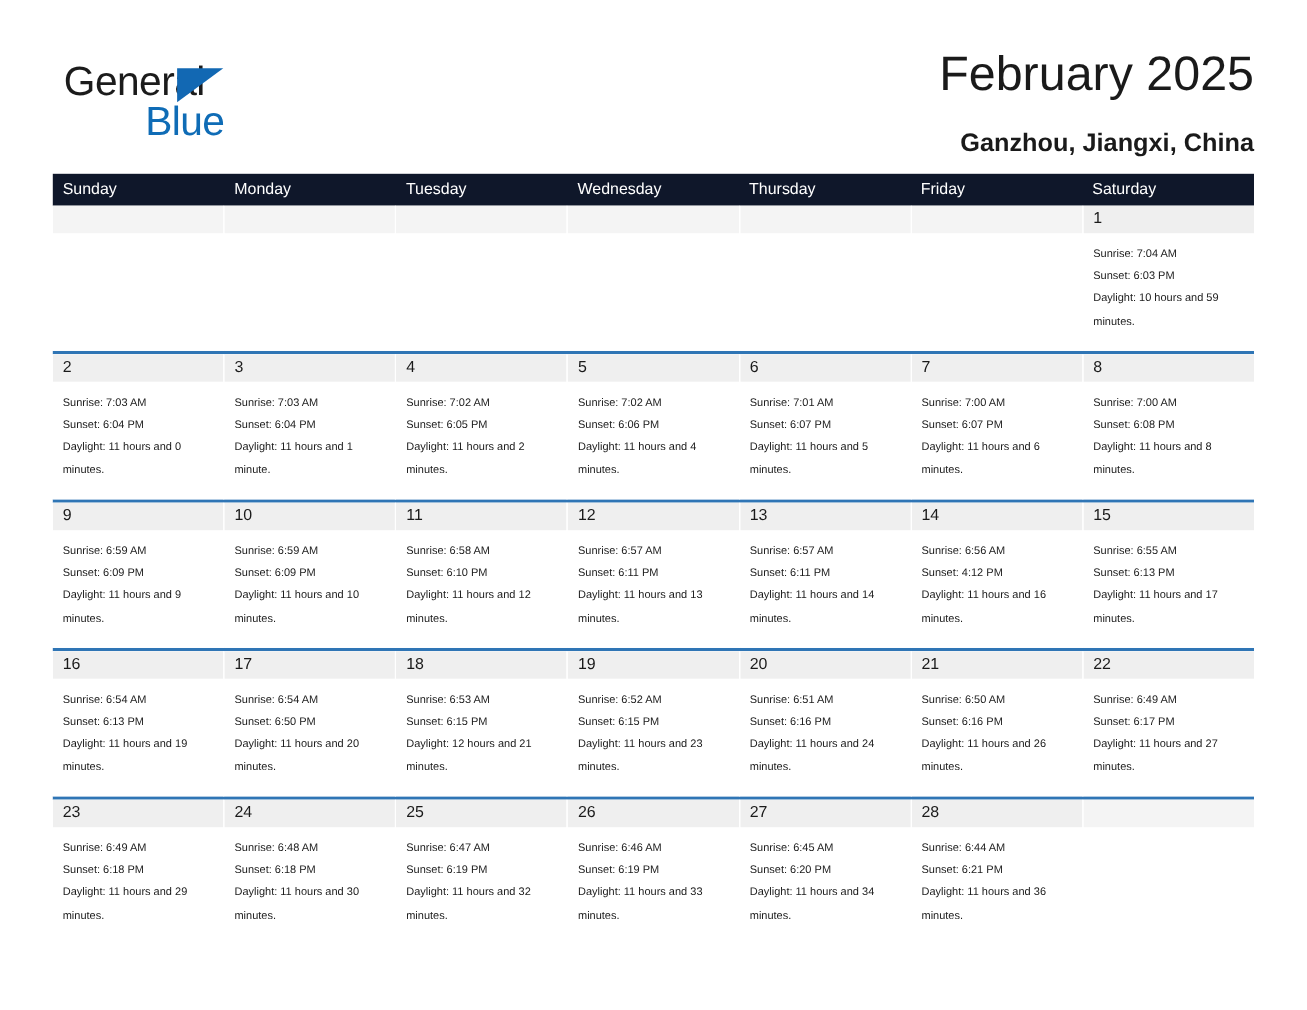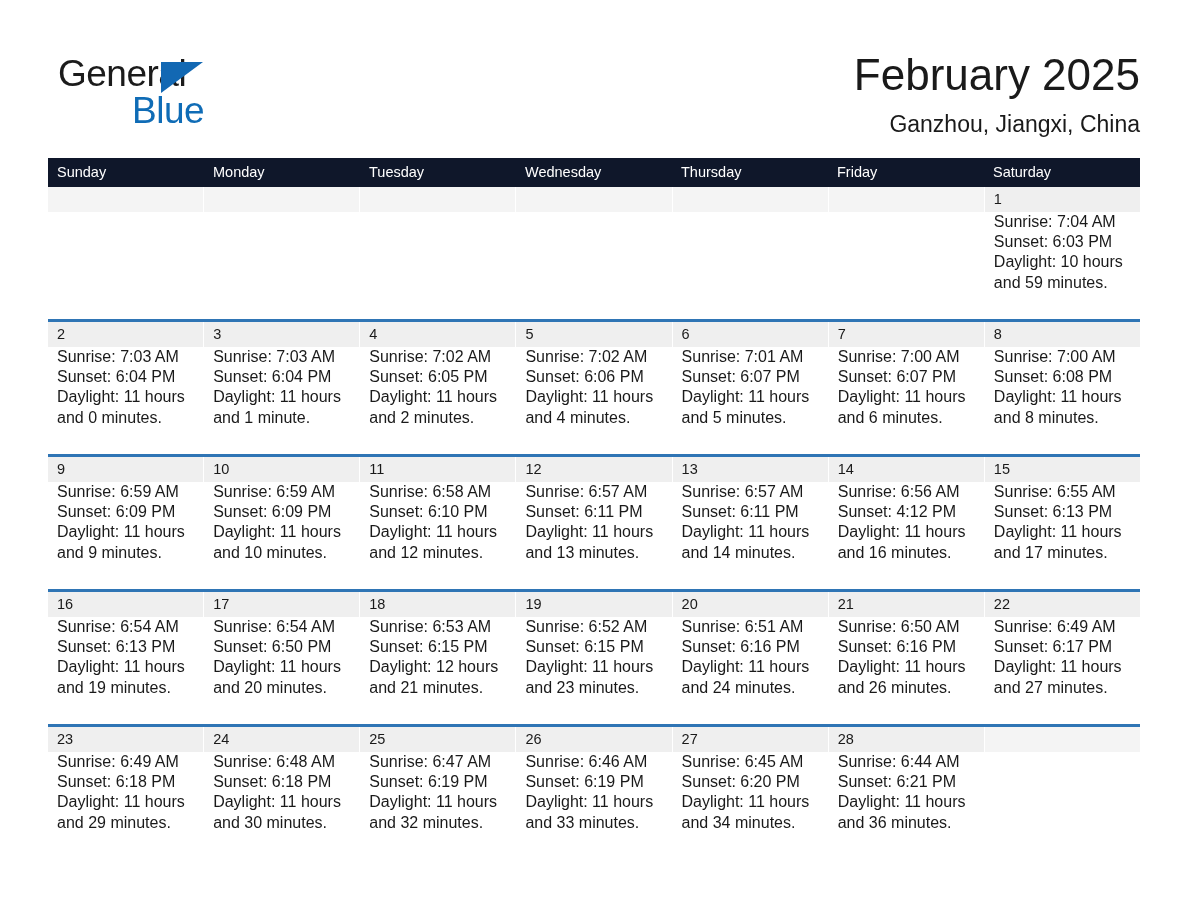--- a/index.html
+++ b/index.html
@@ -73,28 +73,27 @@
     right: 0;
     top: 0;
     text-align: right;
   }
   .cal-title {
     font-size: 44px;
     font-weight: normal;
     color: #1a1a1a;
     line-height: 56px;
     white-space: nowrap;
-    margin-top: 7px;
   }
   .cal-subtitle {
     font-size: 23px;
-    font-weight: normal;
+    font-weight: bold;
     color: #1a1a1a;
     line-height: 30px;
-    margin-top: 6px;
+    margin-top: 18px;
     white-space: nowrap;
   }
 
   
   .calendar {
     position: absolute;
     left: 48px;
     top: 158px;
     width: 1092px;
   }
@@ -138,22 +137,22 @@
     line-height: 25px;
     padding-left: 9px;
     font-size: 14.5px;
     color: #1a1a1a;
   }
   .day.empty .day-num-band {
     background: #f4f4f4;
   }
 
   .day-info {
-    padding: 0 6px 0 9px;
-    font-size: 16px;
+    padding: 10px 6px 0 9px;
+    font-size: 10px;
     line-height: 20.2px;
     color: #1a1a1a;
   }
   .day-info div { white-space: nowrap; }
   .day-info .daylight { white-space: normal; }
 </style>
 </head>
 <body>
 
 <div class="page">

